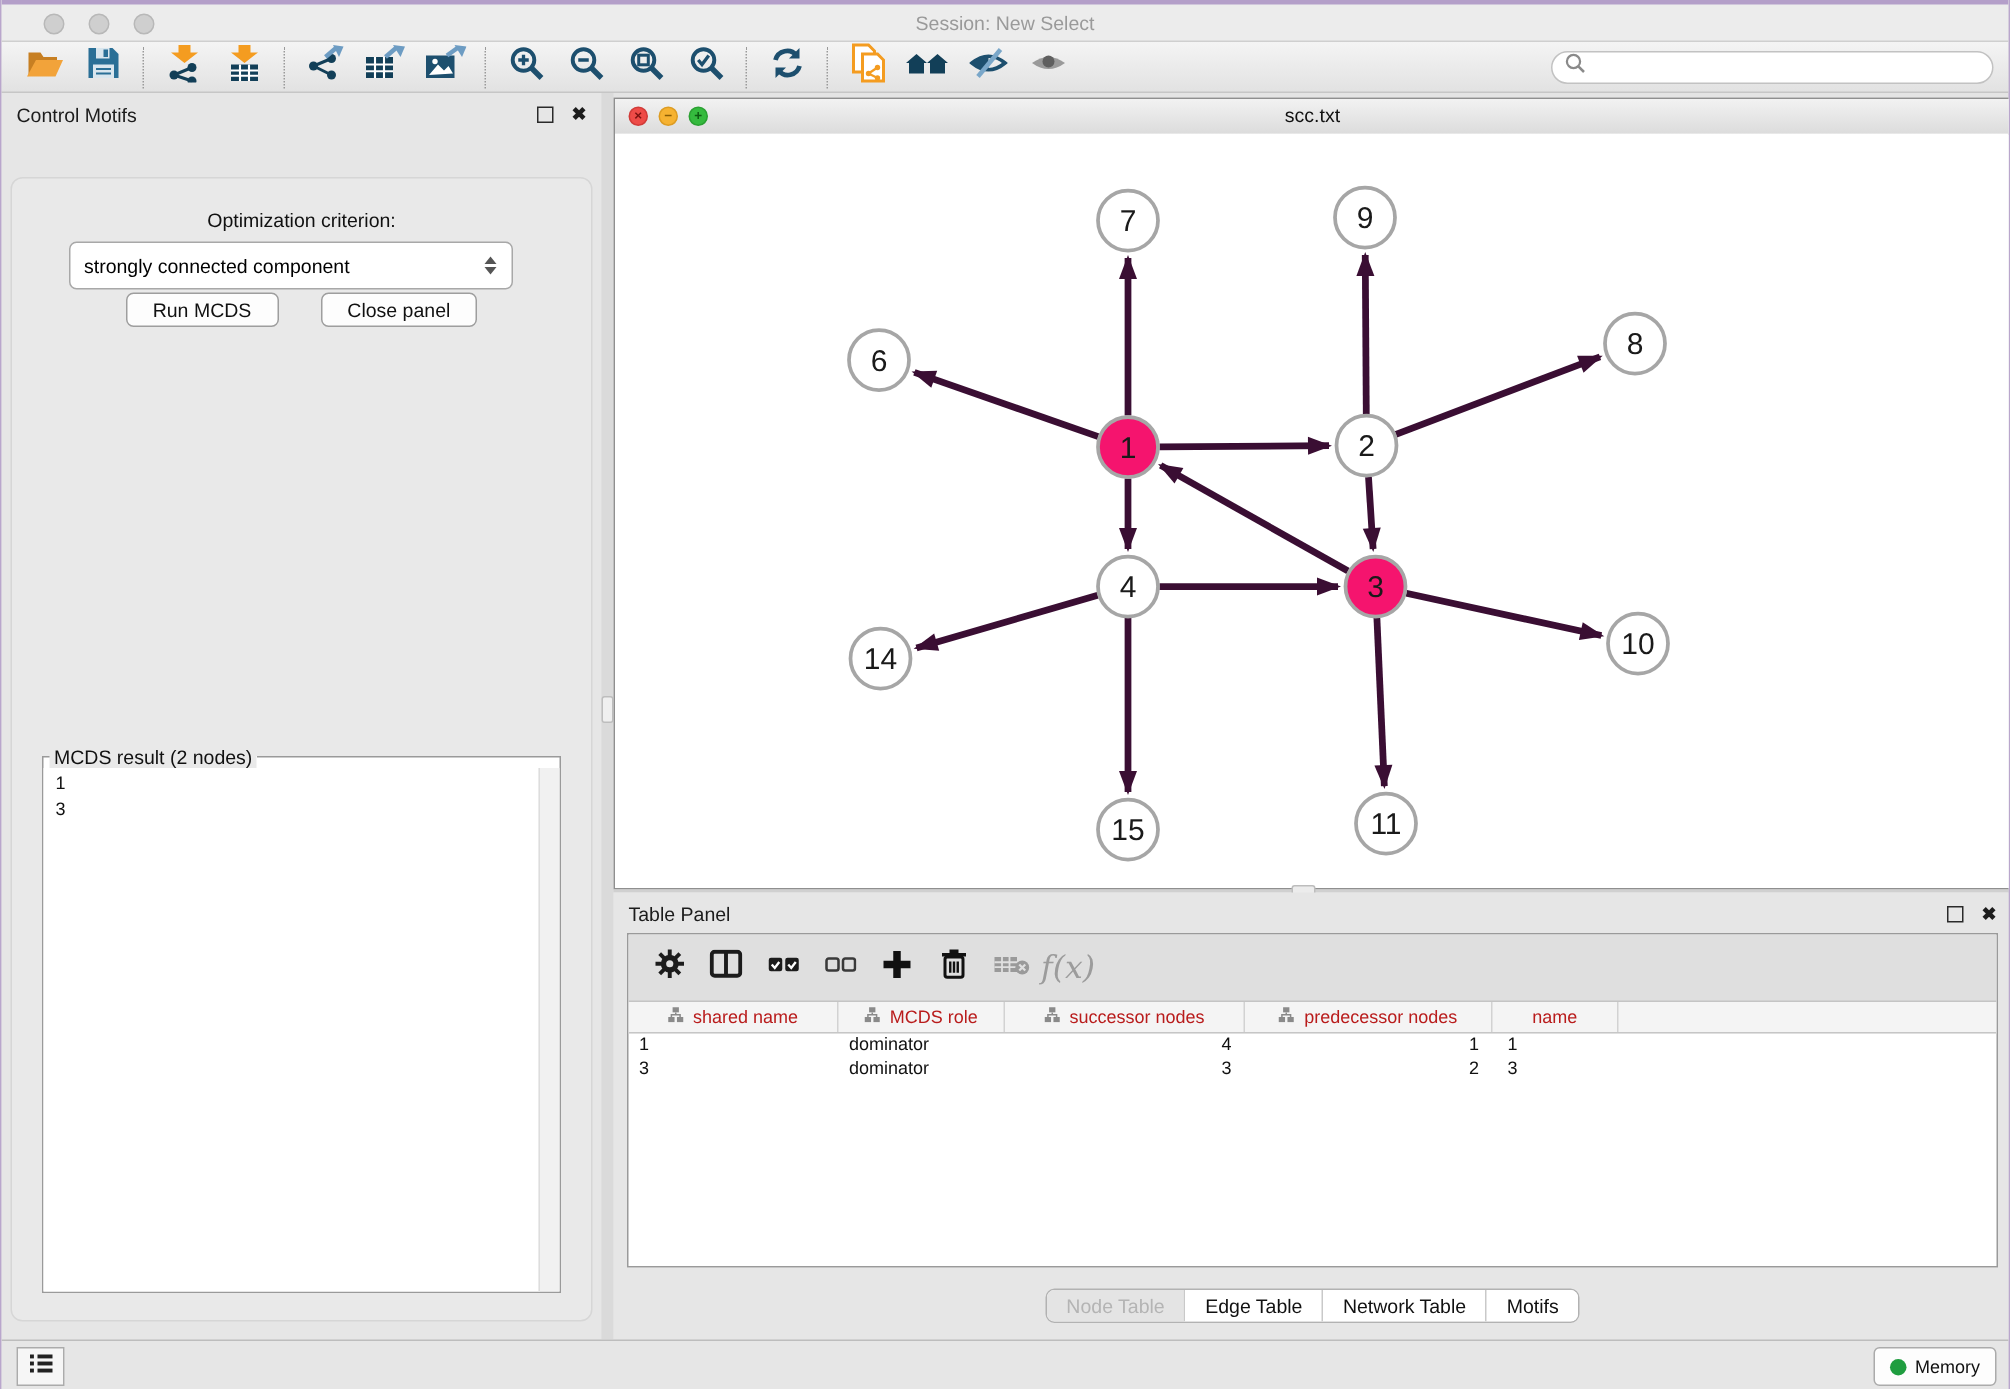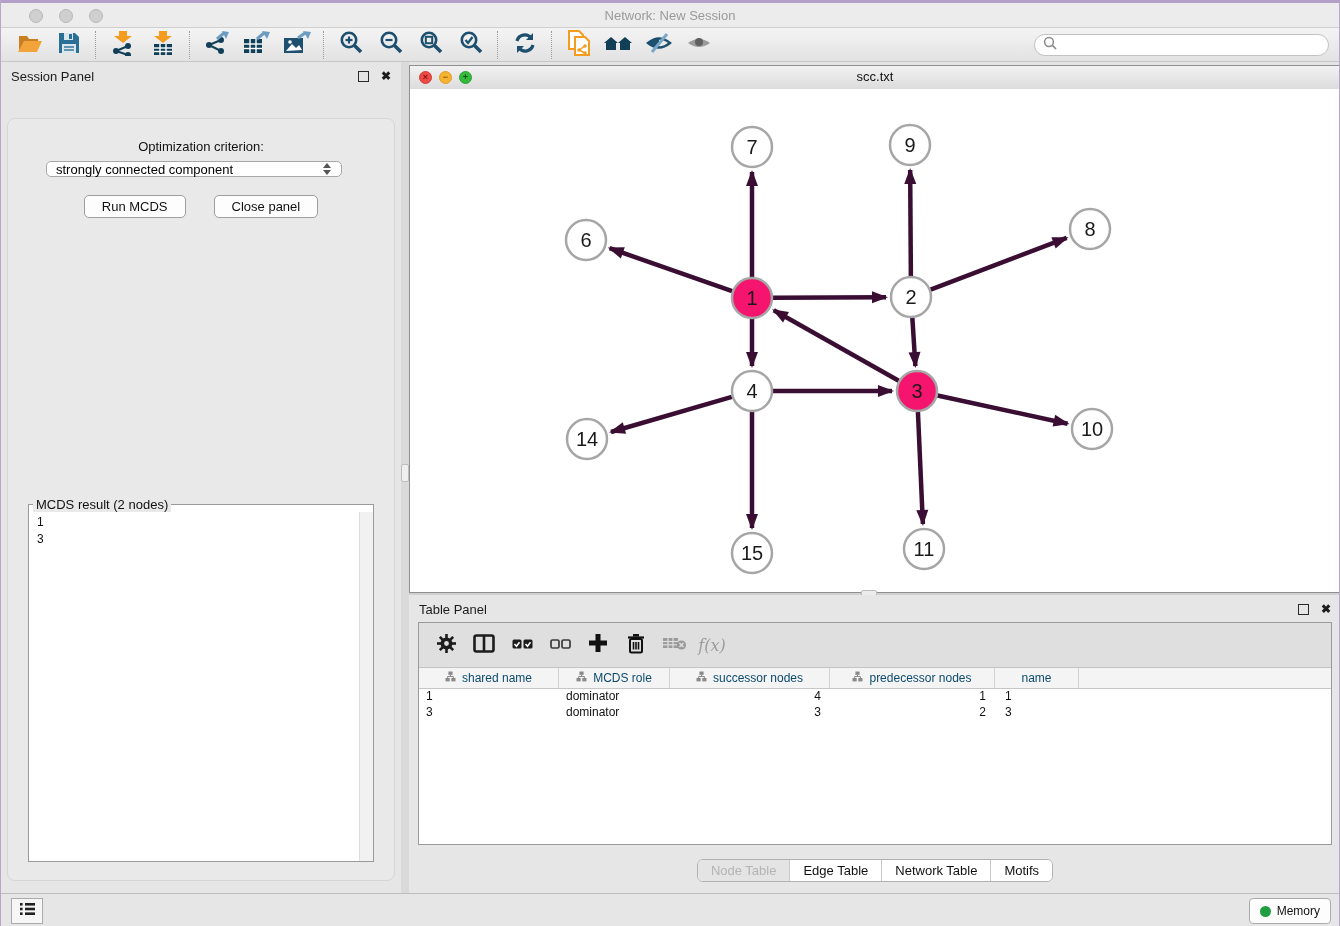--- a/index.html
+++ b/index.html
@@ -26,21 +26,21 @@
   .phead .sp{flex:1;}
   .float-ic{width:9px;height:9px;border:1.6px solid #2a2a2a;margin-right:12px;}
   .close-ic{font-size:12px;font-weight:bold;color:#1c1c1c;line-height:1;}
   .tabgroup{display:inline-flex;border:1px solid #b2b2b2;border-radius:6px;overflow:hidden;background:#fff;}
   .tab{padding:3px 13px;font-size:13px;color:#111;background:#fff;border-left:1px solid #c9c9c9;cursor:default;white-space:nowrap;}
   .tab:first-child{border-left:none;}
   .tab.active{background:#e4e4e4;color:#b4b4b4;}
   .cp-tabs{position:absolute;top:32px;left:0;right:0;display:flex;justify-content:center;}
   .cp-body{position:absolute;top:56px;left:6px;right:6px;bottom:12px;background:#e9e9e9;border:1px solid #d6d6d6;border-radius:8px;}
   .opt-label{position:absolute;top:20px;left:0;right:0;text-align:center;font-size:13px;color:#111;}
-  .combo{position:absolute;top:42px;left:38px;right:52px;height:16px;background:#fff;border:1px solid #a8a8a8;border-radius:5px;display:flex;align-items:center;font-size:13px;padding-left:9px;box-sizing:border-box;}
+  .combo{position:absolute;top:42px;left:38px;right:52px;height:32px;background:#fff;border:1px solid #a8a8a8;border-radius:5px;display:flex;align-items:center;font-size:13px;padding-left:9px;box-sizing:border-box;}
   .combo .cval{flex:1;}
   .combo .stepper{width:20px;display:flex;flex-direction:column;align-items:center;gap:2px;margin-right:4px;}
   .combo .stepper i{width:0;height:0;border-left:4px solid transparent;border-right:4px solid transparent;}
   .combo .stepper .up{border-bottom:5px solid #555;}
   .combo .stepper .dn{border-top:5px solid #555;}
   .btnrow{position:absolute;top:76px;left:0;right:0;display:flex;justify-content:center;gap:28px;}
   .pushbtn{background:#fdfdfd;border:1px solid #9e9e9e;border-radius:5px;font-size:13px;padding:3px 17px;color:#111;font-family:"Liberation Sans",sans-serif;}
   fieldset.result{position:absolute;left:8px;right:8px;top:366px;bottom:6px;border:1px solid #9a9a9a;margin:12px;padding:0;background:#fff;}
   fieldset.result legend{font-size:13px;color:#111;margin-left:4px;padding:0 3px;background:#e9e9e9;}
   .result-area{position:absolute;left:0;right:13px;top:0;bottom:0;background:#fff;padding:2px 0 0 8px;font-size:12px;color:#111;line-height:17px;}
@@ -63,22 +63,22 @@
 
   
   .hsplit{position:absolute;left:408px;top:593px;width:932px;height:2px;background:#d0d0d0;}
   .hhandle{position:absolute;left:452px;top:-3px;width:16px;height:7px;background:#ececec;border:1px solid #bdbdbd;border-radius:2px;box-sizing:border-box;}
 
   
   .tpanel{position:absolute;left:408px;top:595px;width:932px;height:298px;background:#e6e6e6;box-sizing:border-box;}
   .tp-box{position:absolute;left:9px;right:9px;top:27px;bottom:48px;background:#fff;border:1px solid #9a9a9a;box-sizing:border-box;overflow:hidden;}
   .tp-toolbar{height:44px;background:#dfdfdf;border-bottom:1px solid #c4c4c4;display:flex;align-items:center;gap:0;padding-left:8px;}
   .ti{width:38px;height:34px;display:flex;align-items:center;justify-content:center;}
-  .fx{font-family:"DejaVu Serif",serif;font-style:italic;color:#9c9c9c;font-size:16px;}
-  .thead{display:flex;height:20px;background:#f4f4f4;border-bottom:1px solid #c6c6c6;font-size:12px;color:#0c4a6e;}
+  .fx{font-family:"DejaVu Serif",serif;font-style:italic;color:#9c9c9c;font-size:21px;}
+  .thead{display:flex;height:20px;background:#f4f4f4;border-bottom:1px solid #c6c6c6;font-size:12px;color:#b91c1c;}
   .th{display:flex;align-items:center;justify-content:center;gap:6px;border-right:1px solid #d2d2d2;box-sizing:border-box;height:100%;}
   .trow{display:flex;height:16px;font-size:12px;color:#111;}
   .td{box-sizing:border-box;overflow:hidden;white-space:nowrap;}
   .al{text-align:left;padding-left:7px;}
   .ar{text-align:right;padding-right:9px;}
   .tp-tabs{position:absolute;left:0;right:0;bottom:11px;display:flex;justify-content:center;}
 
   
   .statusbar{position:absolute;left:0;top:893px;width:100%;height:33px;background:#e6e6e6;border-top:1px solid #bdbdbd;box-sizing:border-box;}
   .listbtn{position:absolute;left:10px;top:4px;width:30px;height:24px;background:#f6f6f6;border:1px solid #ababab;display:flex;align-items:center;justify-content:center;}
@@ -89,21 +89,21 @@
 <body>
 
 <div id="app">
 
   <div class="titlebar">
     <div class="traffic">
       <div class="dot"></div>
       <div class="dot"></div>
       <div class="dot"></div>
     </div>
-    <div class="wtitle">Network: New Session</div>
+    <div class="wtitle">Session: New Select</div>
   </div>
 
   <div class="toolbar">
     <div class="tbtn">
       <span><svg width="27" height="22">
             <path d="M2 4h9l2 3h9v3H8L3 20V4z" fill="#c77f22"></path>
             <path d="M8 9h18l-5 11H2z" fill="#f2a33a"></path>
           </svg></span>
     </div>
     <div class="tbtn">
@@ -245,21 +245,21 @@
               <circle cx="6" cy="6" r="4.4" fill="none" stroke="#8a8a8a" stroke-width="1.5"></circle>
               <line x1="9.4" y1="9.4" x2="13" y2="13" stroke="#8a8a8a" stroke-width="1.7"></line>
             </svg></span>
         <input value="" placeholder="" style="">
       </div>
     </div>
   </div>
 
   <div class="cpanel">
     <div class="phead">
-      <span>Session Panel</span>
+      <span>Control Motifs</span>
       <span class="sp"></span>
       <span class="float-ic"></span>
       <span class="close-ic">✖</span>
     </div>
     <div class="cp-body">
       <div class="opt-label">Optimization criterion:</div>
       <div class="combo">
         <span class="cval">strongly connected component</span>
         <span class="stepper">
             <i class="up"></i>

